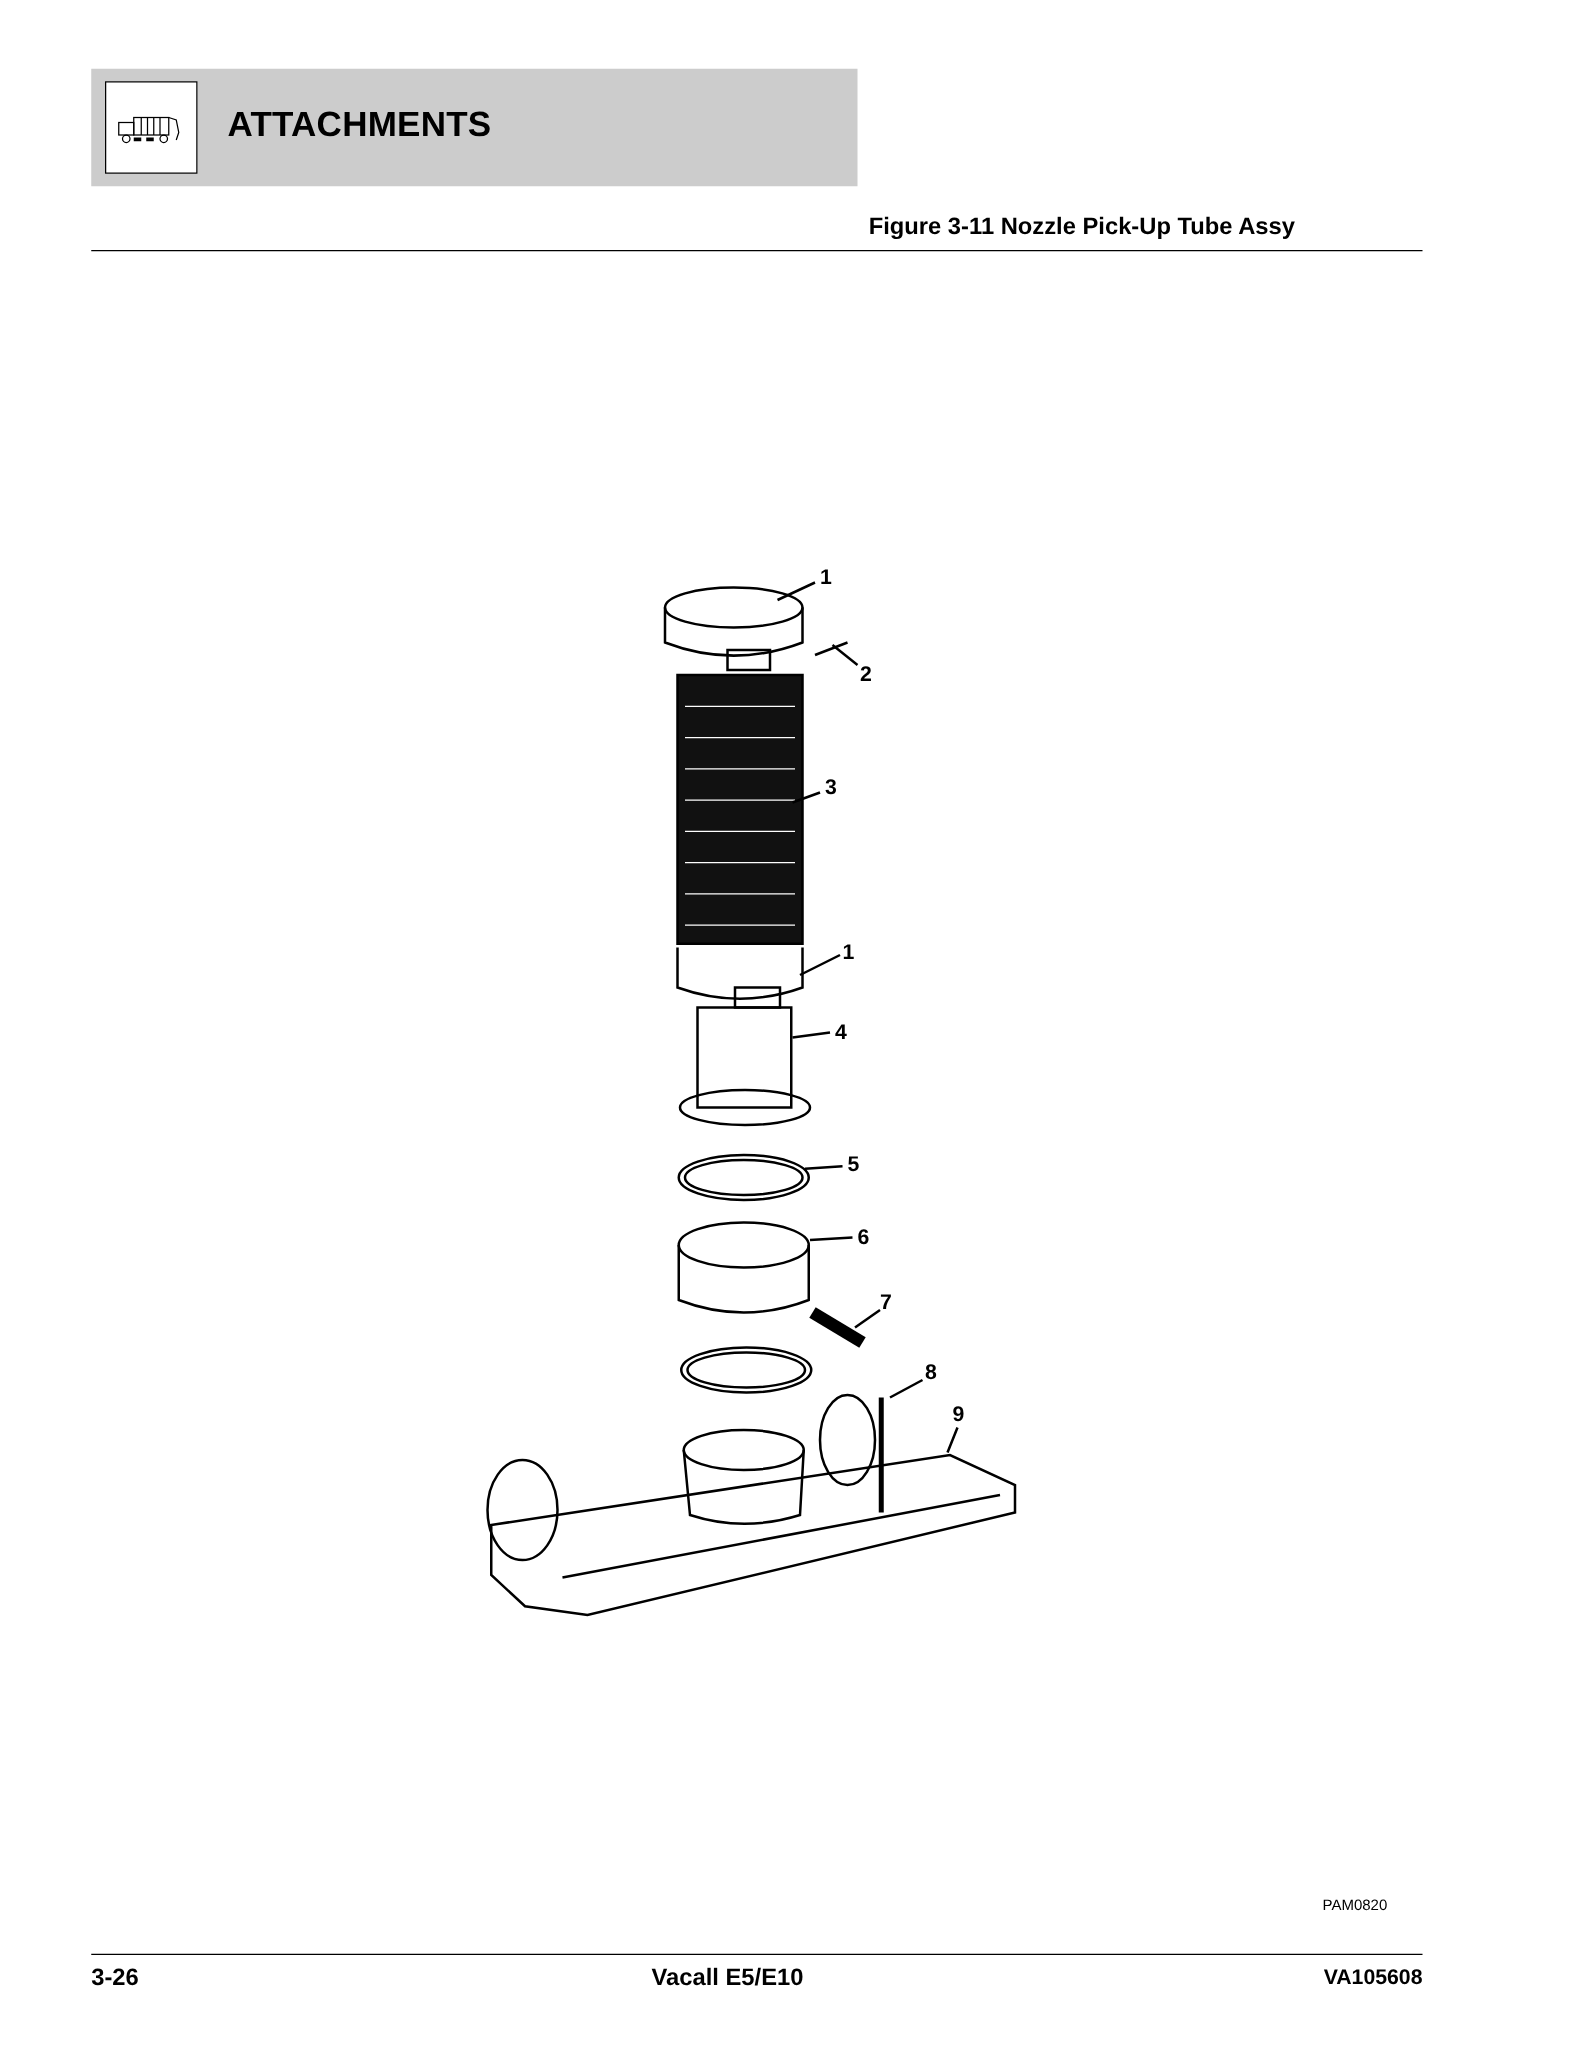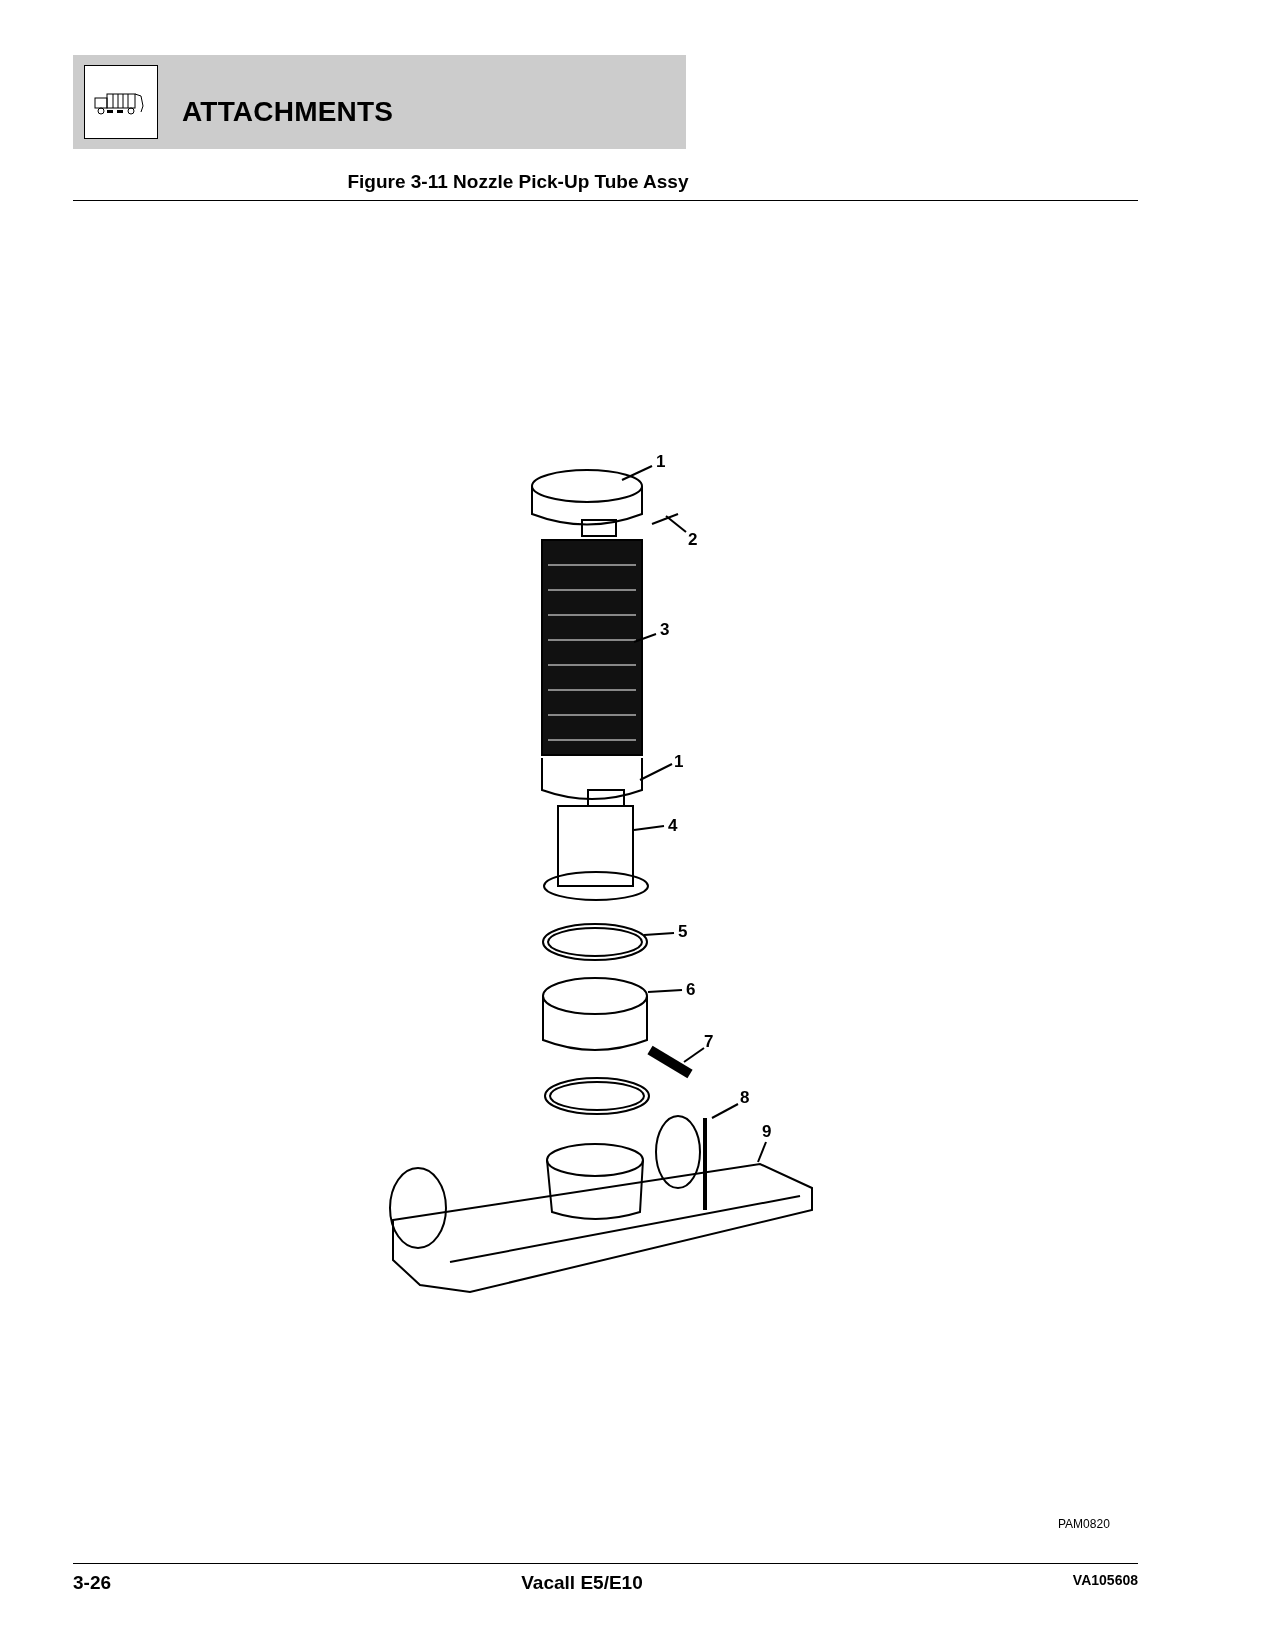--- a/index.html
+++ b/index.html
@@ -1,28 +1,28 @@
 <!DOCTYPE html>
 <html><head>
 <meta charset="utf-8">
 <style>
   html,body{margin:0;padding:0;background:#fff;}
   body{width:1275px;height:1650px;position:relative;overflow:hidden;font-family:"Liberation Sans",sans-serif;color:#000;}
   .header-band{position:absolute;left:73px;top:55px;width:613px;height:94px;background:#cccccc;}
   .icon-box{position:absolute;left:84px;top:65px;width:74px;height:74px;background:#fff;border:1px solid #000;box-sizing:border-box;}
-  .section-title{position:absolute;left:182px;top:96px;font-size:28px;font-weight:bold;letter-spacing:0.2px;}
-  .figure-title{position:absolute;left:0;width:1036px;top:171px;text-align:center;font-size:19px;font-weight:bold;}
+  .section-title{position:absolute;left:182px;top:84px;font-size:28px;font-weight:bold;letter-spacing:0.2px;}
+  .figure-title{position:absolute;left:0;width:1036px;top:171px;text-align:right;font-size:19px;font-weight:bold;}
   .rule-top{position:absolute;left:73px;top:200px;width:1065px;height:1px;background:#000;}
   .figure{position:absolute;left:0;top:0;width:1275px;height:1650px;}
   .callout{position:absolute;font-size:17px;font-weight:bold;}
   .pam{position:absolute;left:1058px;top:1517px;font-size:12px;text-align:right;}
   .rule-bottom{position:absolute;left:73px;top:1563px;width:1065px;height:1px;background:#000;}
   .footer-left{position:absolute;left:73px;top:1572px;font-size:19px;font-weight:bold;}
   .footer-center{position:absolute;left:0;width:1164px;top:1572px;text-align:center;font-size:19px;font-weight:bold;}
-  .footer-right{position:absolute;right:137px;top:1572px;font-size:14px;font-weight:bold;}
+  .footer-right{position:absolute;right:137px;top:1572px;font-size:17px;font-weight:bold;}
 </style>
 </head>
 <body>
 
 <div class="header-band"></div>
 <div class="icon-box">
   <svg width="72" height="72" viewBox="0 0 72 72">
     <g fill="none" stroke="#000" stroke-width="1">
       <rect x="10" y="32" width="12" height="10"></rect>
       <rect x="22" y="28" width="28" height="14"></rect>

